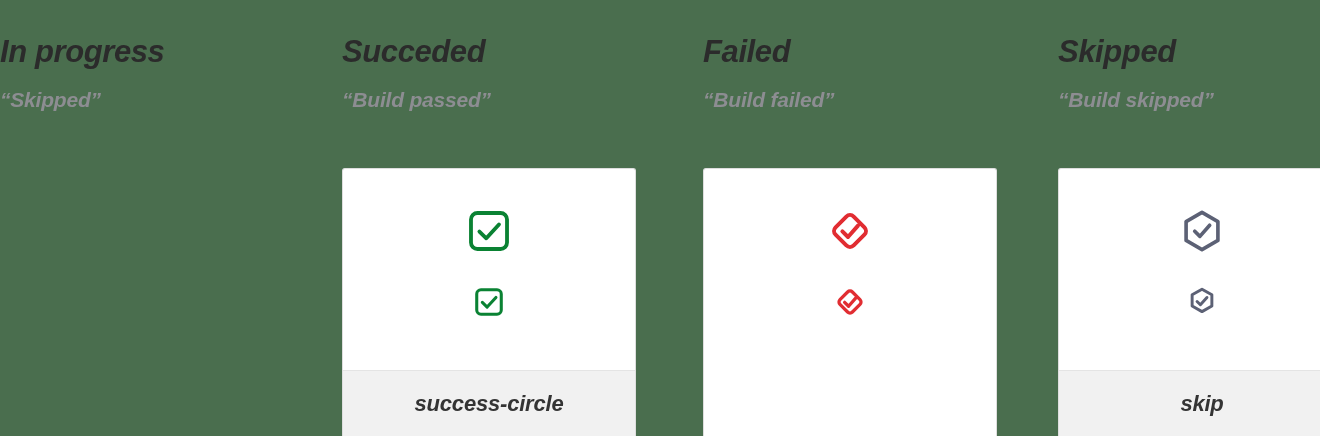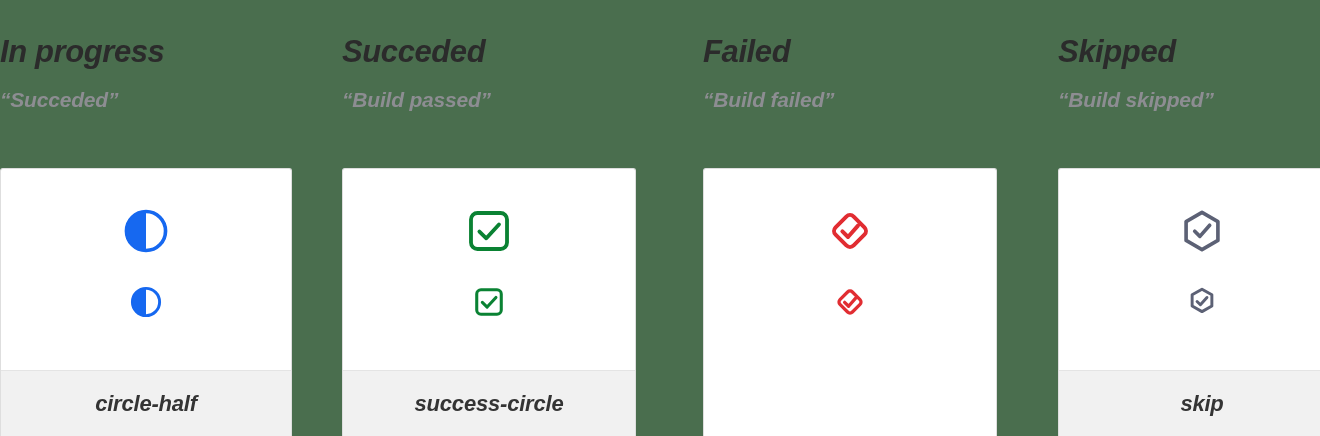--- a/index.html
+++ b/index.html
@@ -103,44 +103,21 @@
 
   svg { display: block; }
 </style>
 </head>
 <body>
 
 <div class="board">
 
   <div class="column col-0">
     <div class="col-title">In progress</div>
-    <div class="col-subtitle">“Succeded”</div>
-    <div class="card">
-      <div class="card-body">
-        <div class="icon-slot big">
-          <span>
-            <svg width="46" height="46" viewBox="0 0 24 24">
-              <circle cx="12" cy="12" r="10.2" fill="#ffffff" stroke="#1668f0" stroke-width="1.9"></circle>
-              <path d="M12 1.8 A10.2 10.2 0 0 0 12 22.2 Z" fill="#1668f0"></path>
-            </svg>
-          </span>
-        </div>
-        <div class="icon-slot small">
-          <span>
-            <svg width="32" height="32" viewBox="0 0 24 24">
-              <circle cx="12" cy="12" r="10.2" fill="#ffffff" stroke="#1668f0" stroke-width="2.2"></circle>
-              <path d="M12 1.8 A10.2 10.2 0 0 0 12 22.2 Z" fill="#1668f0"></path>
-            </svg>
-          </span>
-        </div>
-      </div>
-      <div class="card-footer">
-        <span class="card-footer-label">circle-half</span>
-      </div>
-    </div>
+    <div class="col-subtitle">“Skipped”</div>
   </div>
 
   <div class="column col-1">
     <div class="col-title">Succeded</div>
     <div class="col-subtitle">“Build passed”</div>
     <div class="card">
       <div class="card-body">
         <div class="icon-slot big">
           <span>
             <svg width="46" height="46" viewBox="0 0 24 24" fill="none" stroke="#0a8233" stroke-width="2" stroke-linecap="round" stroke-linejoin="round">

